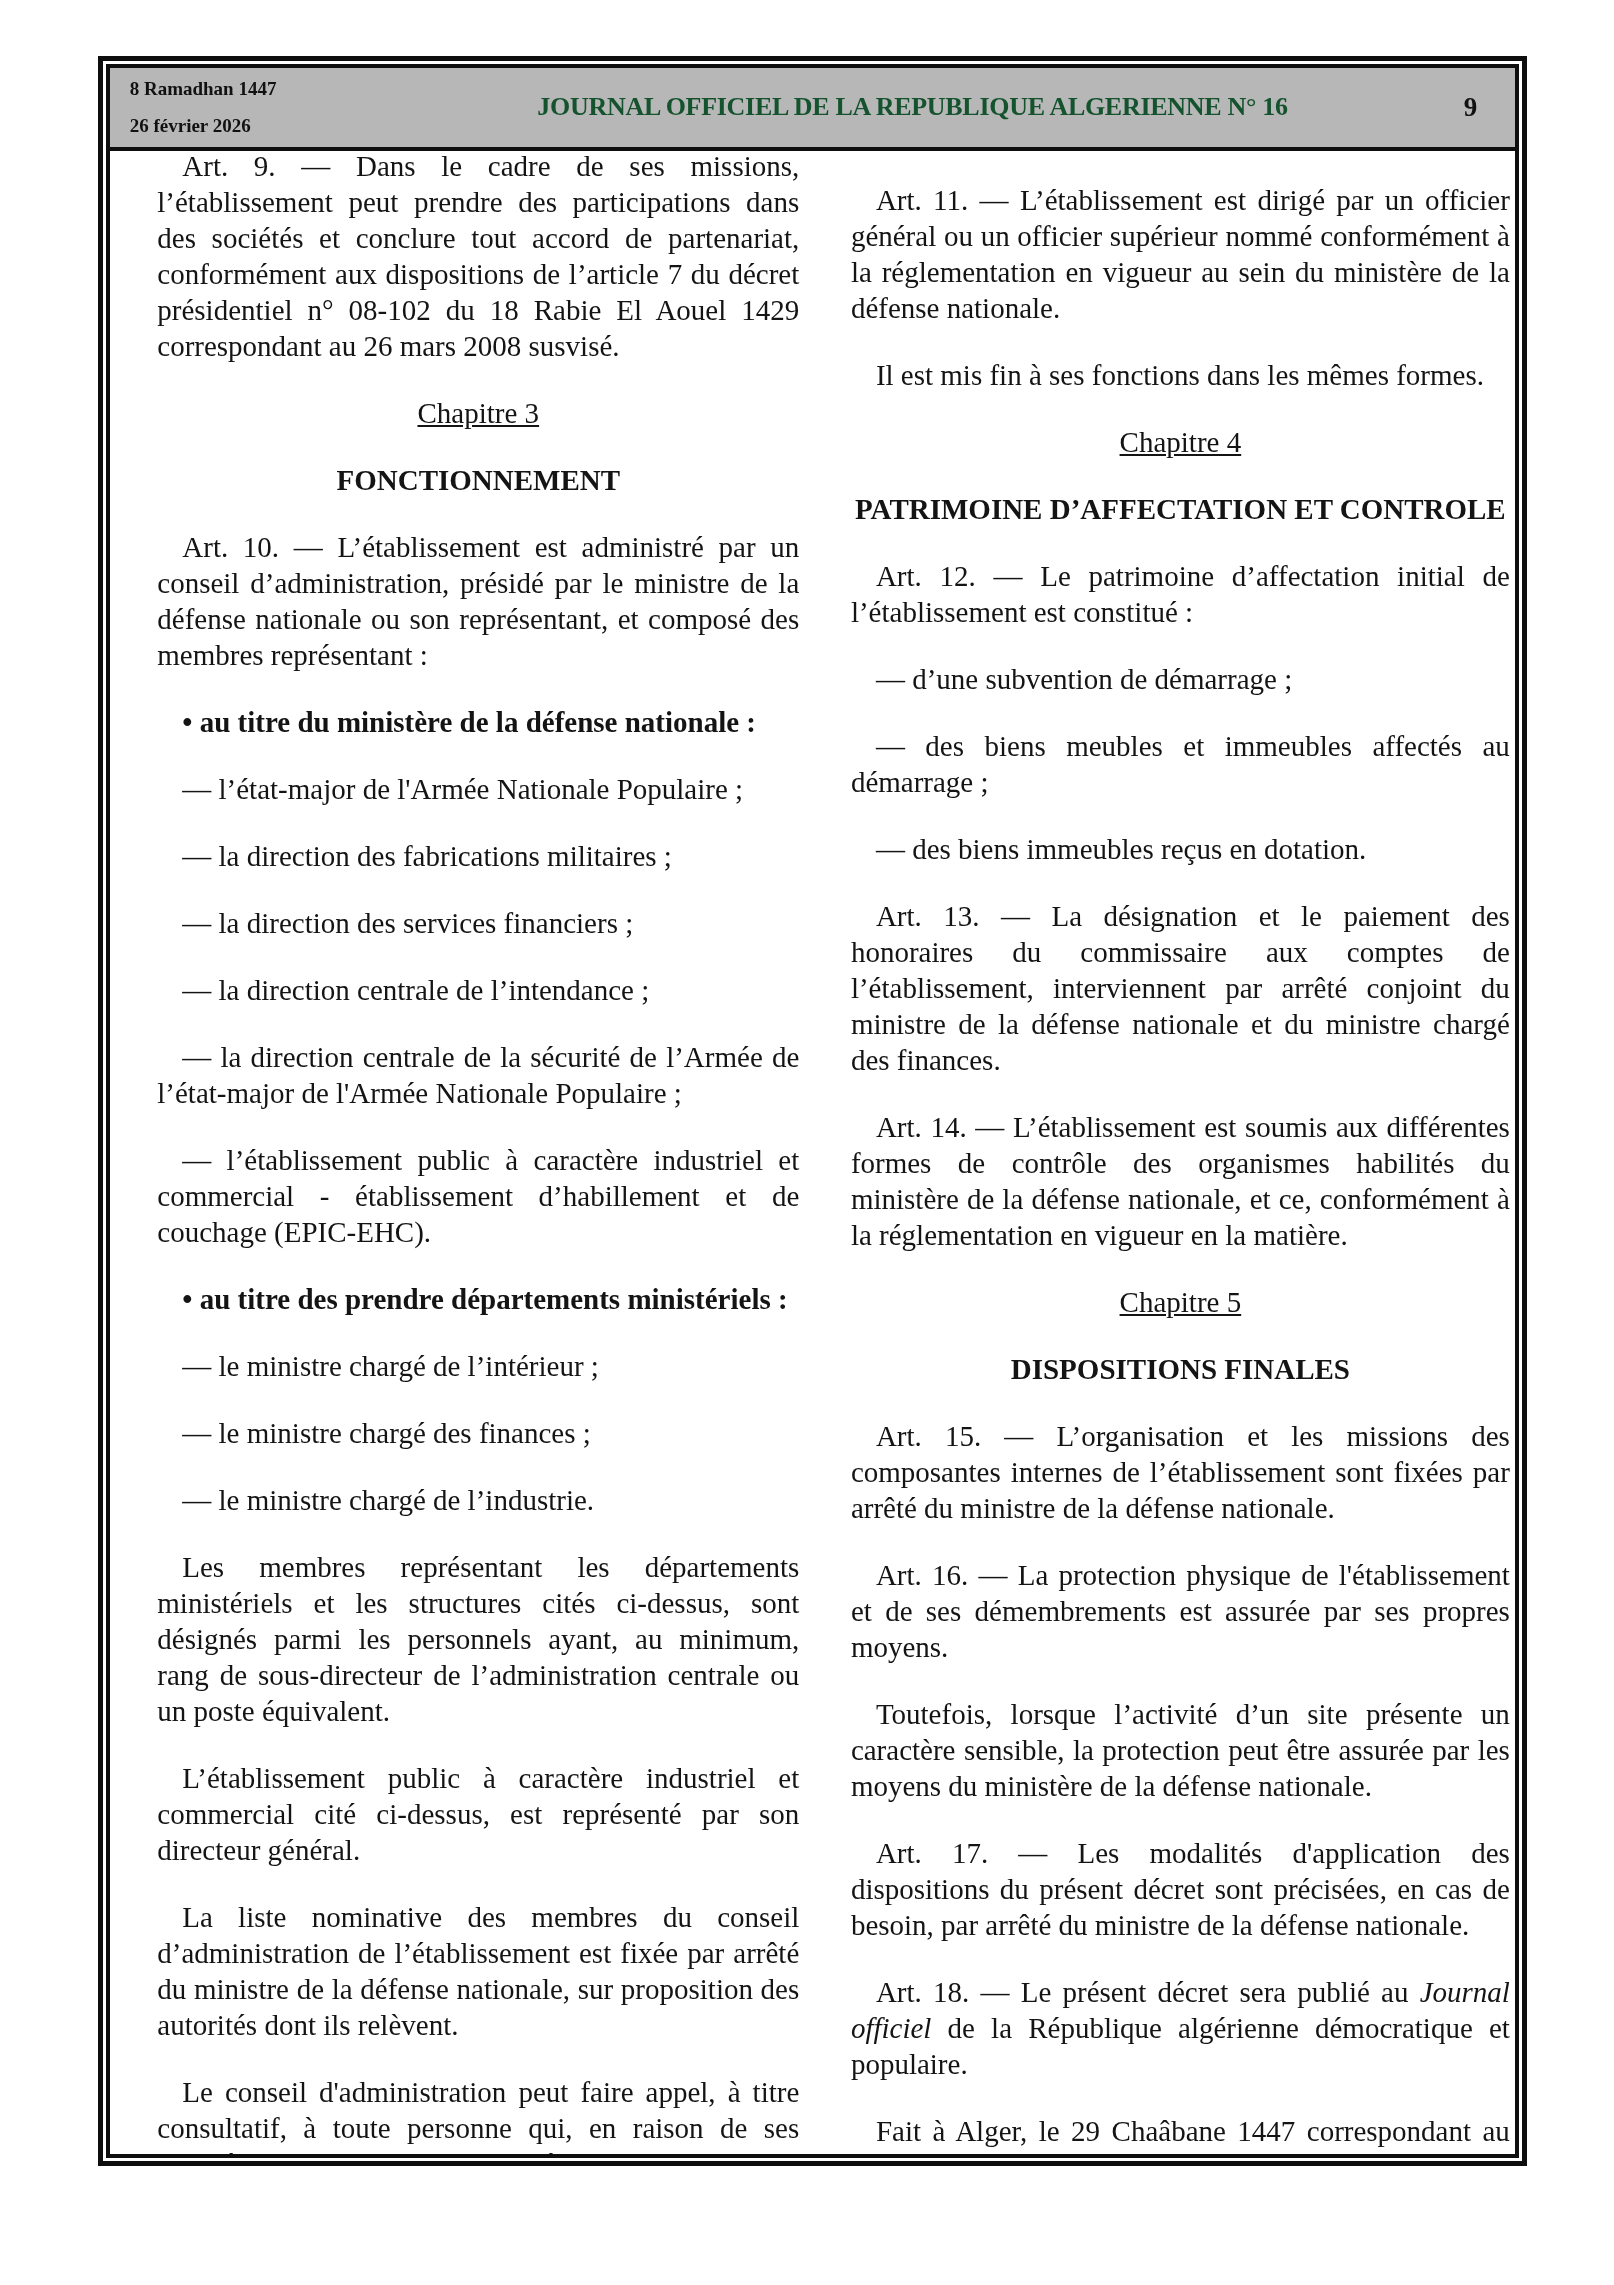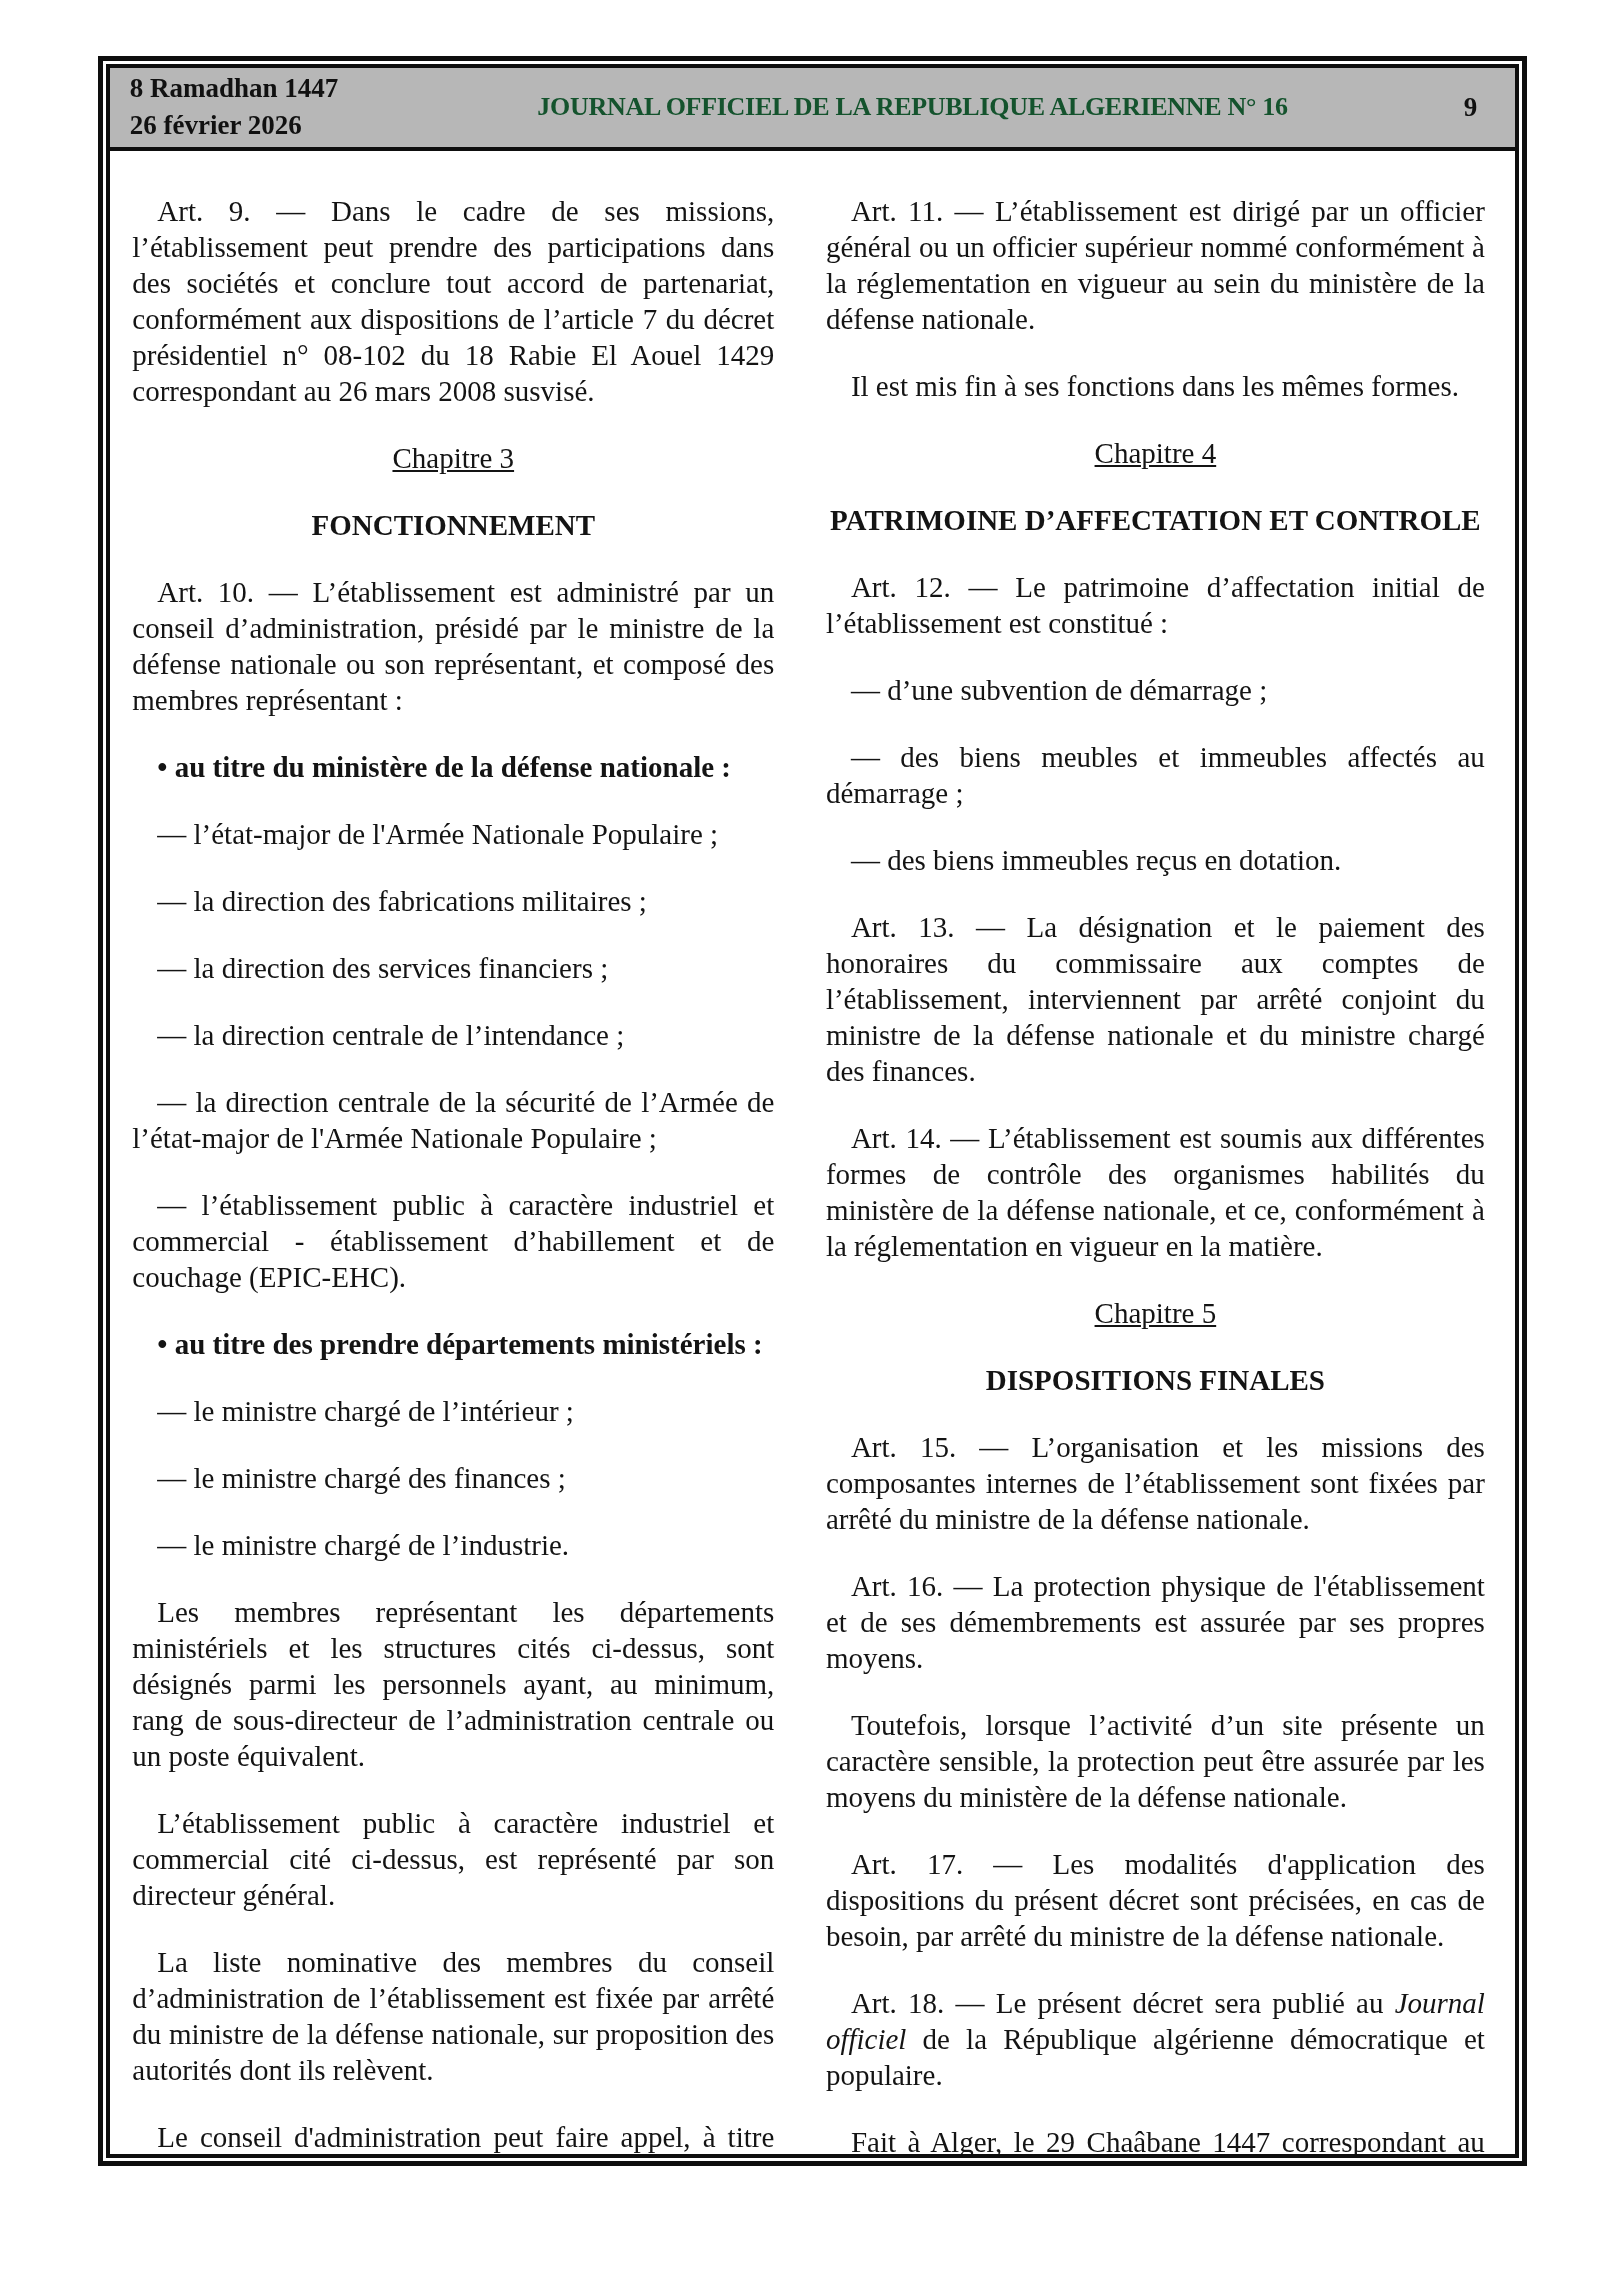--- a/index.html
+++ b/index.html
@@ -41,21 +41,21 @@
     align-items: center;
     height: 83px;
     background: #b7b7b7;
     border-bottom: 4.5px solid #0e0e0e;
     box-sizing: border-box;
   }
   .header-dates {
     width: 299px;
     padding-left: 20px;
     font-weight: bold;
-    font-size: 27px;
+    font-size: 19px;
     line-height: 37px;
     color: #111;
     white-space: nowrap;
   }
   .header-title {
     flex: 1;
     text-align: center;
     font-weight: bold;
     font-size: 26px;
     letter-spacing: -0.3px;
@@ -64,23 +64,24 @@
   .header-pagenum {
     width: 81px;
     padding-right: 38px;
     text-align: right;
     font-weight: bold;
     font-size: 27px;
     color: #111;
   }
   .content {
     display: flex;
-    align-items: flex-start;
+    align-items: center;
     height: 2054px;
     box-sizing: border-box;
+    margin-left: 25px;
   }
   .col {
     padding-top: 42px;
     box-sizing: content-box;
     color: #141414;
   }
   .col-left {
     width: 642px;
     margin-left: 22.6px;
   }

